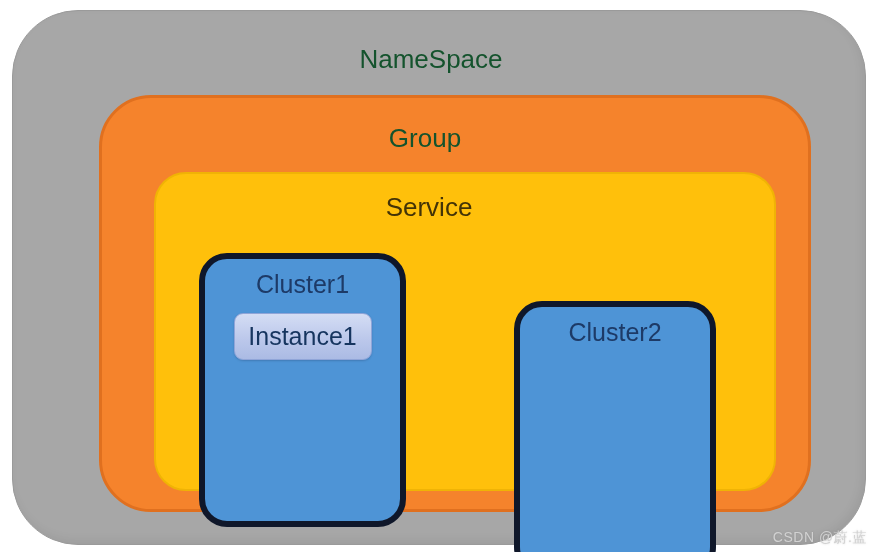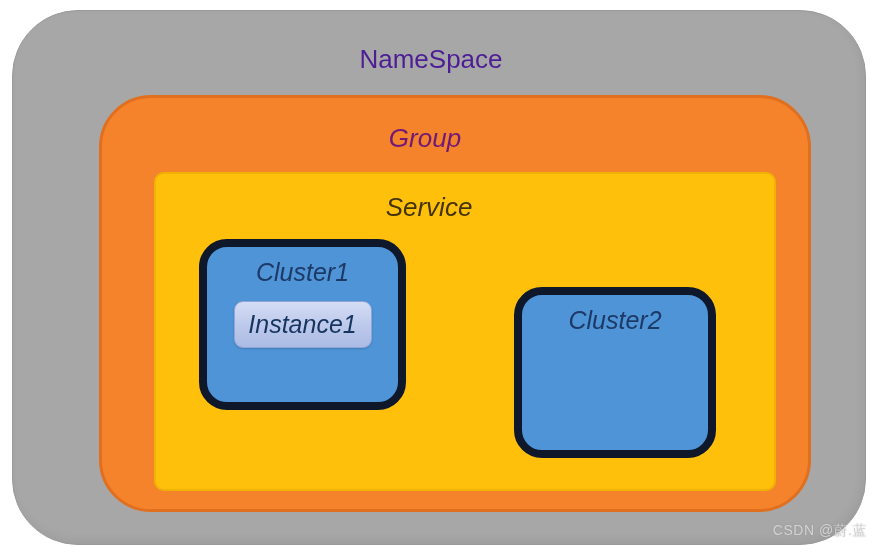--- a/index.html
+++ b/index.html
@@ -29,59 +29,57 @@
   .namespace {
     left: 12px; top: 10px;
     width: 854px; height: 535px;
     background: #a7a7a7;
     border: 1px solid #9a9a9a;
     border-radius: 66px;
     box-shadow: inset -3px -4px 10px rgba(0,0,0,0.06);
   }
   .ns-label {
     top: 34px; left: 4px; right: 20px;
-    color: #4c1d95;
+    color: #14532d;
     text-align: center;
   }
 
   
   .group {
     left: 86px; top: 84px;
     width: 712px; height: 417px;
     background: #f5832c;
     border: 3px solid #e0701f;
     border-radius: 52px;
   }
   .group-label {
     top: 26px; left: 0; right: 60px;
-    color: #701a75;
-    font-style: italic;
+    color: #14532d;
   }
 
   
   .service {
     left: 52px; top: 74px;
     width: 622px; height: 319px;
     background: #ffc00b;
     border: 2px solid #f0b305;
-    border-radius: 10px;
-    font-style: italic;
+    border-radius: 32px;
   }
   .service-label {
     top: 19px; left: 0; right: 72px;
     color: #433307;
   }
 
   
   .cluster {
     position: absolute;
-    top: 65px;
-    height: 171px;
+    top: 79px;
+    height: 274px;
     background: #4e94d6;
-    border: 8px solid #0f172a;
+    border: 6px solid #0f172a;
     border-radius: 28px;
   }
   .cluster-1 { left: 43px;  width: 207px; }
   .cluster-2 { left: 358px; width: 202px; margin-top: 48px; }
   .cluster-label {
     position: absolute;
     top: 11px; left: 0; width: 100%;
     text-align: center;
     font-size: 25px;
     color: #1d3a67;
@@ -104,21 +102,21 @@
     font-size: 25px;
     color: #16355f;
     white-space: nowrap;
   }
   .instance-row-1 { top: 54px; }
   .instance-row-2 { top: 133px; }
 
   
   .watermark {
     position: absolute;
-    right: 10px; bottom: 12px;
+    right: 10px; bottom: 5px;
     font-size: 14px;
     letter-spacing: 0.5px;
     color: #d2d2d2;
     text-shadow: 0 0 2px rgba(120,120,120,0.35);
   }
 </style>
 </head>
 <body>
 
 <div class="canvas">

